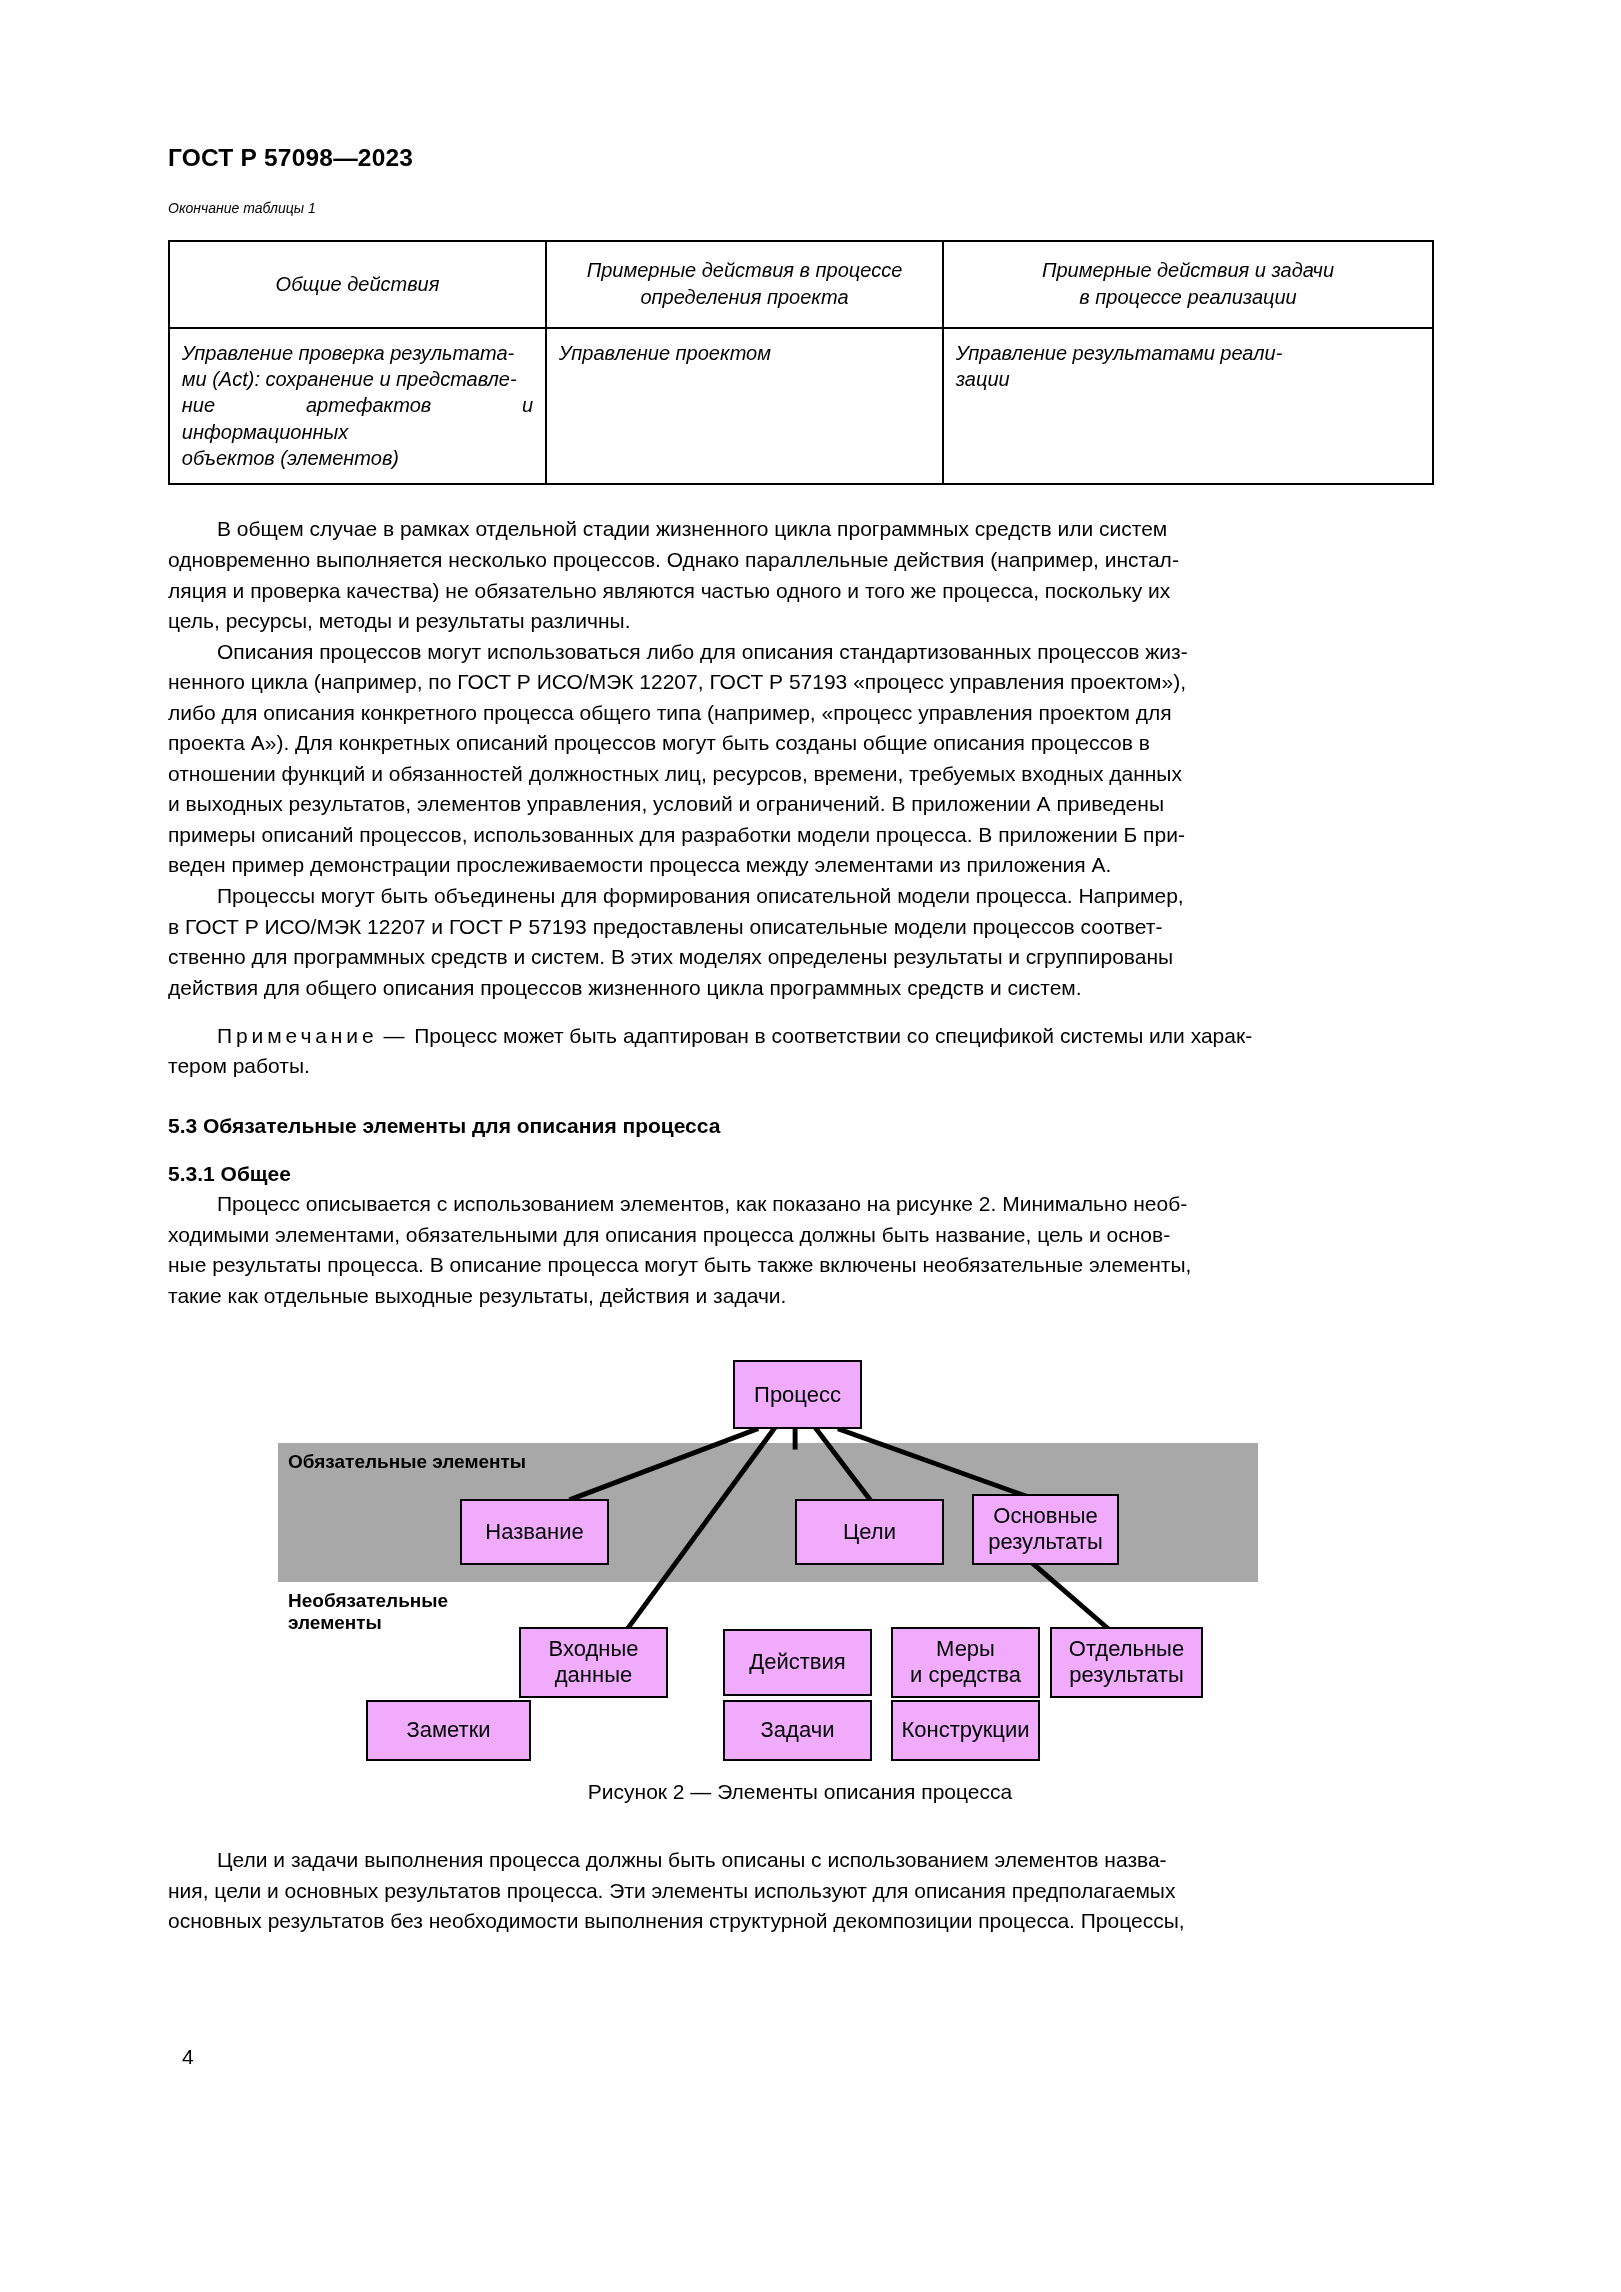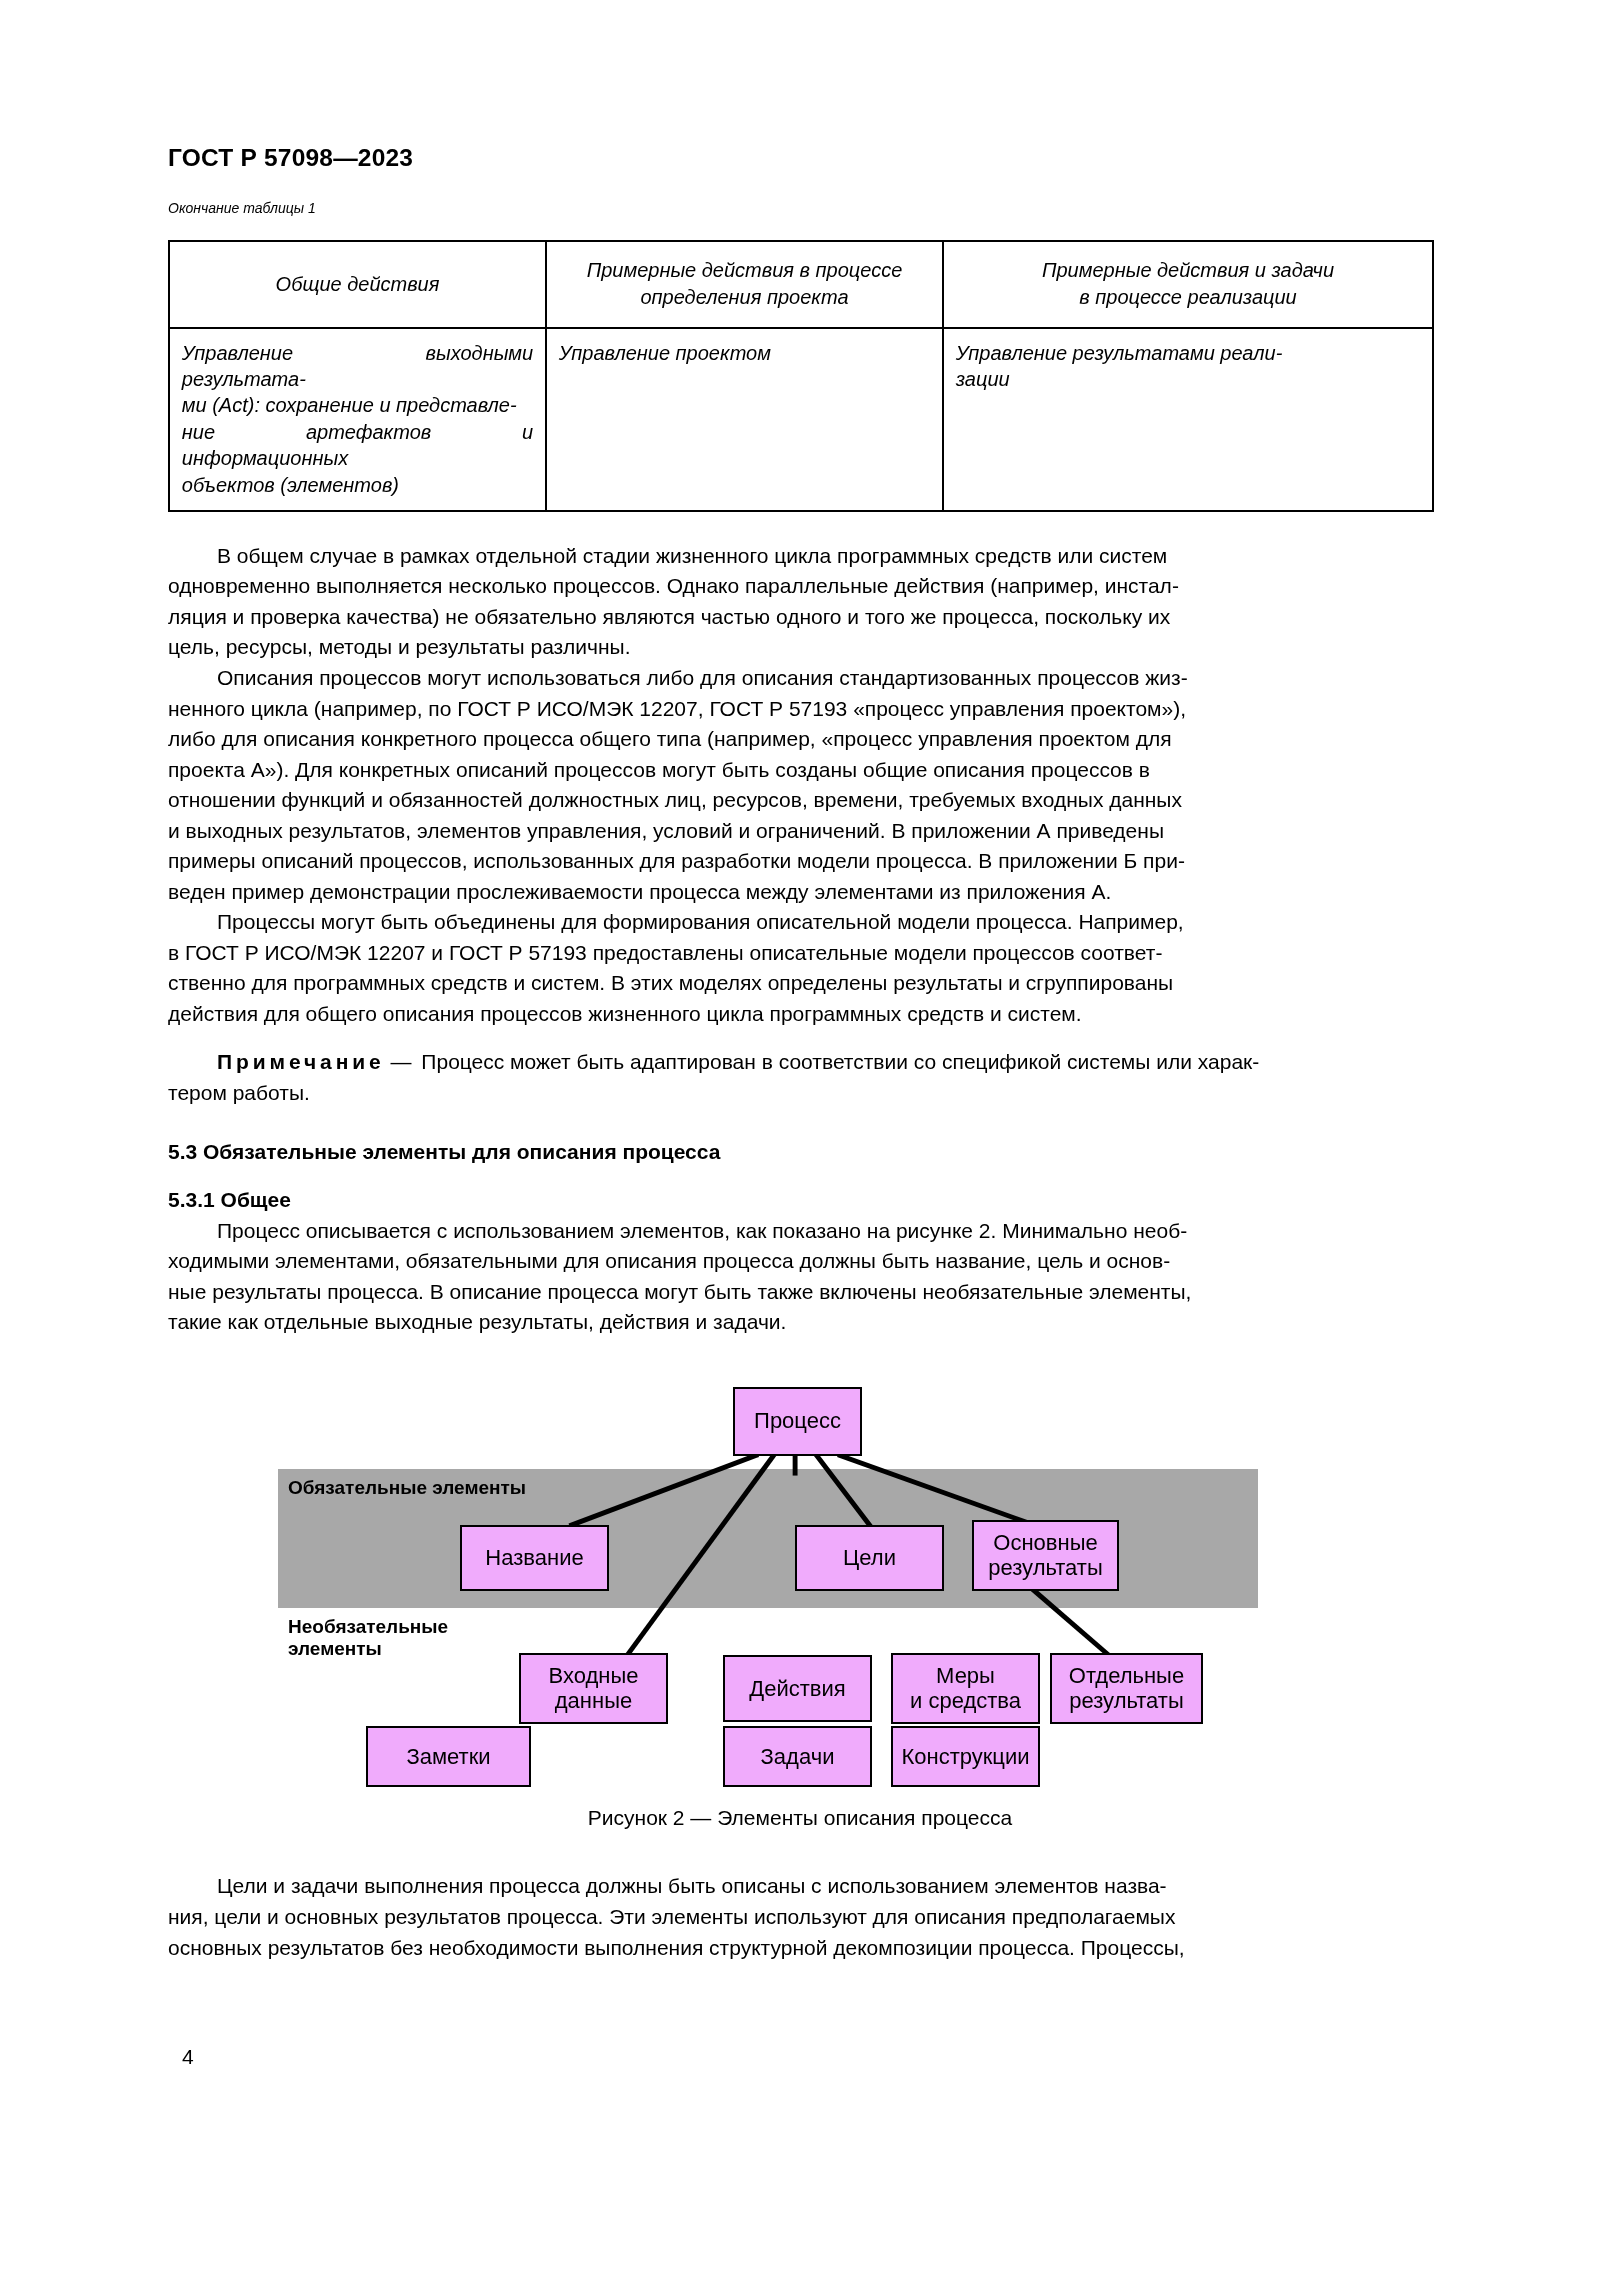--- a/index.html
+++ b/index.html
@@ -91,21 +91,20 @@
     content: "";
     display: inline-block;
     width: 0;
   }
 
   .para-block { margin-top: 0; }
   .para-block + .para-block { margin-top: 0; }
 
   .note-label {
     letter-spacing: 3.9px;
-    font-weight: bold;
   }
 
   
   h2.sec {
     font-size: 21px;
     font-weight: bold;
     margin: 0;
     line-height: 1.45;
   }
   .gap-sm { height: 17.6px; }
@@ -201,21 +200,21 @@
           </th>
           <th>
             <span class="cell-line">Примерные действия и задачи</span>
             <span class="cell-line">в процессе реализации</span>
           </th>
         </tr>
       </thead>
       <tbody>
         <tr>
           <td class="cell-justify">
-            <span class="cell-line">Управление выходными результата-</span>
+            <span class="cell-line">Управление проверка результата-</span>
             <span class="cell-line">ми (Act): сохранение и представле-</span>
             <span class="cell-line">ние артефактов и информационных</span>
             <span class="cell-line">объектов (элементов)</span>
           </td>
           <td>
             <span class="cell-line">Управление проектом</span>
           </td>
           <td>
             <span class="cell-line">Управление   результатами   реали-</span>
             <span class="cell-line">зации</span>

